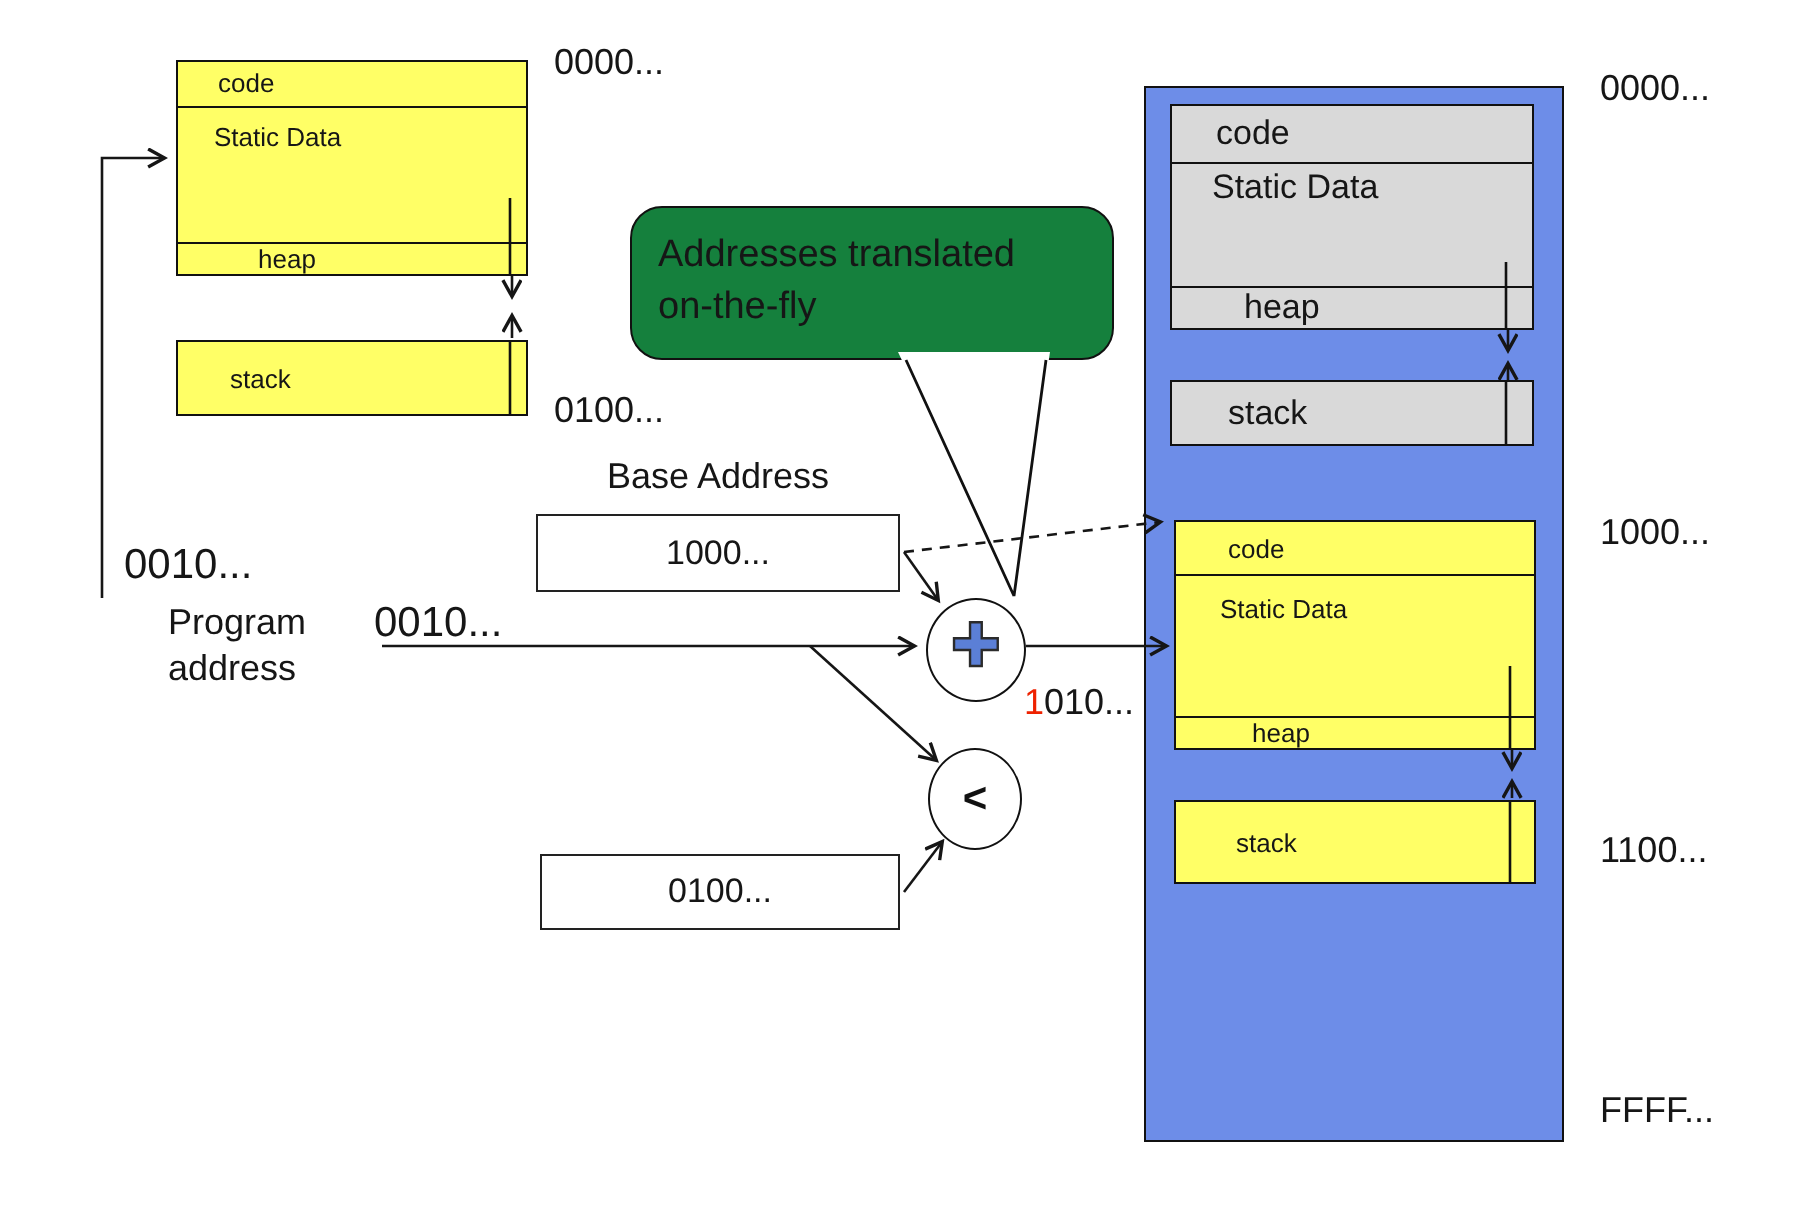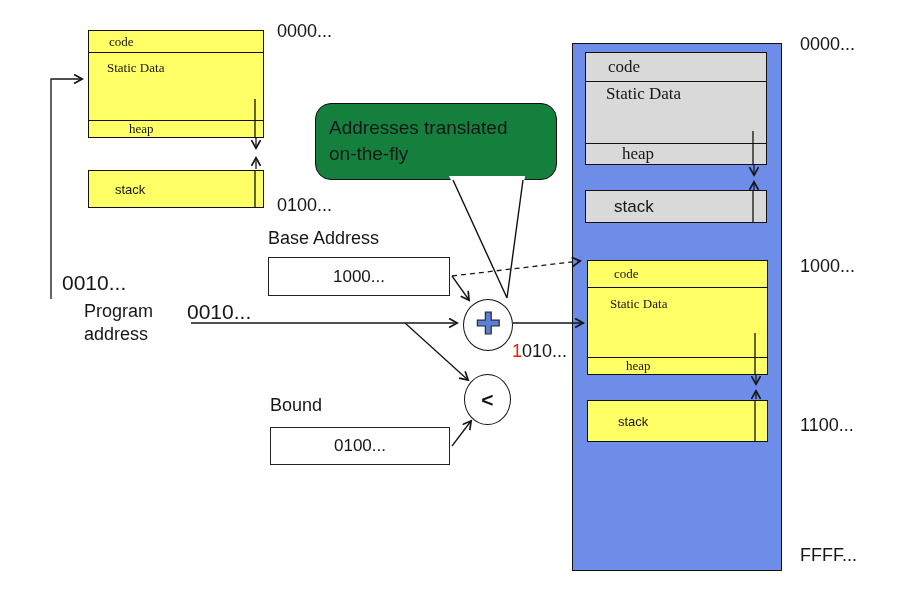--- a/index.html
+++ b/index.html
@@ -5,26 +5,26 @@
   html,body { margin:0; padding:0; background:#ffffff; }
   .stage {
     position:relative; width:906px; height:606px; background:#fff;
     font-family:"Liberation Sans", sans-serif; color:#161616; overflow:hidden;
   }
   .overlay { position:absolute; left:0; top:0; z-index:5; pointer-events:none; }
 
   
   .lbl { position:absolute; font-size:18px; white-space:nowrap; z-index:6; }
   .lbl.small { font-size:21px; }
-  .lbl.center { text-align:left; }
+  .lbl.center { text-align:center; }
 
   
   .seg-stack { position:absolute; border:1.4px solid #111; box-sizing:border-box;
                display:flex; flex-direction:column; z-index:1; }
-  .seg { box-sizing:border-box; display:flex; align-items:center; font-size:13px;font-family:Liberation Serif, serif; }
+  .seg { box-sizing:border-box; display:flex; align-items:center; font-size:13px; }
   .seg + .seg { border-top:1.4px solid #111; }
   .seg.fill { flex:1;margin-top:37px; }
   .seg-box { position:absolute; border:1.4px solid #111; box-sizing:border-box;
              display:flex; align-items:center; font-size:13px; z-index:1; }
   .yellow { background:var(--yellow,#FFFF66); }
   .gray   { background:var(--gray,#D9D9D9); }
   .gray-txt { font-size:17px; }
 
   .pl18{padding-left:18px}.pl20{padding-left:20px}.pl22{padding-left:22px}.pl26{padding-left:26px}.pl28{padding-left:28px}
   .pl30{padding-left:30px}.pl36{padding-left:36px}.pl38{padding-left:38px}
@@ -88,21 +88,20 @@
   <div class="lbl small" style="left:62px; top:271px;">0010...</div>
   <div class="lbl" style="left:84px; top:300px; line-height:23px;">
     <span style="display:block">Program</span>
     <span style="display:block">address</span>
   </div>
   <div class="lbl small" style="left:187px; top:300px;">0010...</div>
 
   <div class="lbl center" style="left:268px; top:228px; width:182px;">Base Address</div>
   <div class="value-box" style="left:268px; top:257px; width:182px; height:39px;">1000...</div>
 
-  <div class="lbl center" style="left:270px; top:395px; width:126px;">Bound</div>
   <div class="value-box" style="left:270px; top:427px; width:180px; height:38px;">0100...</div>
 
   <div class="callout">
     <div>Addresses translated</div>
     <div>on-the-fly</div>
   </div>
 
   <div class="seg-stack gray" style="left:585px; top:52px; width:182px; height:113px;">
     <div class="seg gray-txt pl22" style="height:41px">
       <span>code</span>

